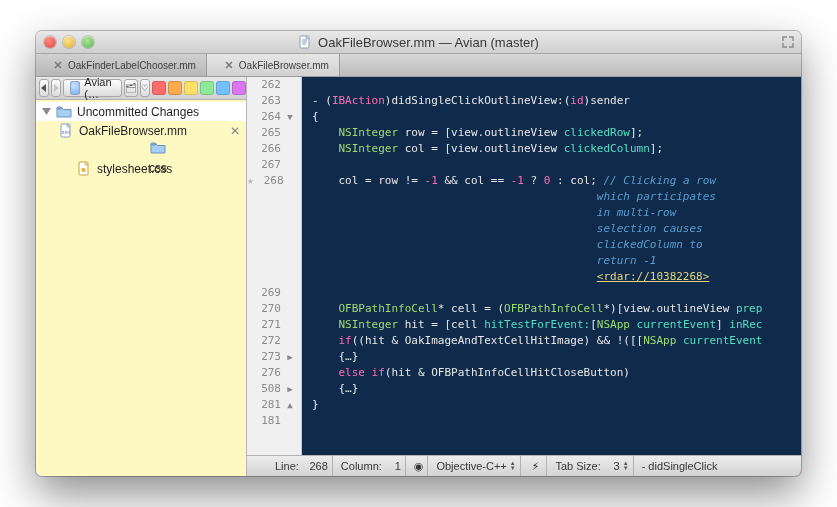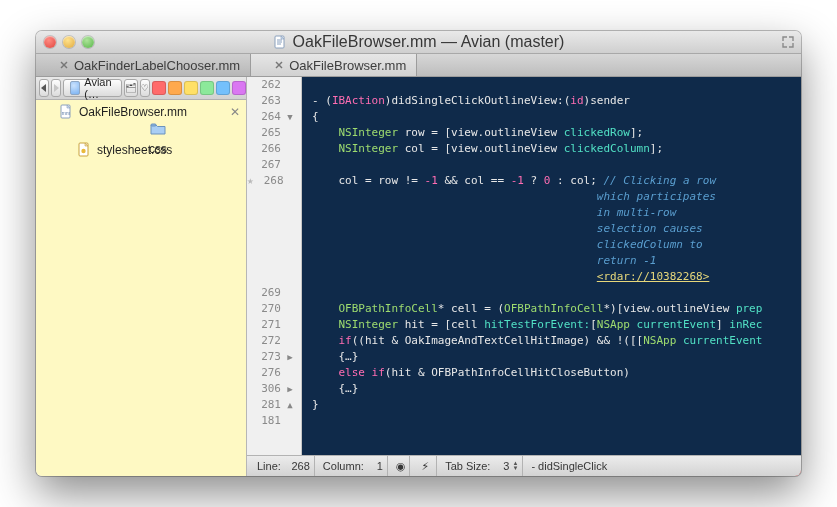--- a/index.html
+++ b/index.html
@@ -6,29 +6,29 @@
 body{display:flex;align-items:center;justify-content:center;font-family:"Lucida Grande","Helvetica Neue",Arial,sans-serif;}
 .window{width:765px;height:445px;border-radius:6px;box-shadow:0 18px 44px rgba(0,0,0,0.45),0 0 0 1px rgba(0,0,0,0.25);background:#ededed;display:flex;flex-direction:column;overflow:hidden;}
 
 
 .titlebar{height:22px;background:linear-gradient(#e9e9e9,#cfcfcf);border-bottom:1px solid #a8a8a8;display:flex;align-items:center;position:relative;flex-shrink:0;}
 .traffic{display:flex;gap:7px;position:absolute;left:8px;top:5px;}
 .light{width:12px;height:12px;border-radius:50%;box-shadow:inset 0 1px 1px rgba(255,255,255,0.5),0 0 0 1px rgba(0,0,0,0.15);}
 .light.red{background:radial-gradient(circle at 40% 35%,#ff8b82,#e0443e);}
 .light.yellow{background:radial-gradient(circle at 40% 35%,#ffe28c,#e0a93e);}
 .light.green{background:radial-gradient(circle at 40% 35%,#aee49a,#57b548);}
-.title-center{flex:1;text-align:center;font-size:16px;color:#373737;display:flex;align-items:center;justify-content:center;gap:6px;}
+.title-center{flex:1;text-align:center;font-size:13px;color:#373737;display:flex;align-items:center;justify-content:center;gap:6px;}
 .doc-icon{width:14px;height:14px;}
 .doc-icon svg{display:block;}
 .fullscreen-btn{position:absolute;right:6px;top:4px;width:14px;height:14px;}
 .fullscreen-btn svg{display:block;}
 
 
 .tabbar{height:22px;background:linear-gradient(#d7d7d7,#bdbdbd);border-bottom:1px solid #9c9c9c;display:flex;align-items:stretch;flex-shrink:0;}
-.tab{display:flex;align-items:center;gap:4px;padding:0 10px 0 22px;font-size:13px;color:#3e3e3e;border-right:1px solid #9c9c9c;background:linear-gradient(#d0d0d0,#b7b7b7);cursor:default;}
+.tab{display:flex;align-items:center;gap:4px;padding:0 10px 0 16px;font-size:10px;color:#3e3e3e;border-right:1px solid #9c9c9c;background:linear-gradient(#d0d0d0,#b7b7b7);cursor:default;}
 .tab.active{background:linear-gradient(#e6e6e6,#d1d1d1);}
 .tab .close{width:12px;height:12px;border-radius:50%;display:flex;align-items:center;justify-content:center;color:#6b6b6b;}
 .tab .close svg{display:block;}
 
 
 .split{flex:1;display:flex;min-height:0;}
 
 
 .sidebar{width:210px;background:#fef9c3;border-right:1px solid #b6b6b6;display:flex;flex-direction:column;font-size:12px;color:#1f1f1f;}
 .sb-toolbar{height:22px;background:linear-gradient(#e8e8e8,#d1d1d1);border-bottom:1px solid #b0b0b0;display:flex;align-items:center;padding:0 3px;gap:2px;flex-shrink:0;}
@@ -59,21 +59,21 @@
 .code{flex:1;background:#0f2a4a;color:#e8e8e8;line-height:16px;white-space:pre;overflow:hidden;padding-left:10px;}
 .codeline{height:16px;}
 .kw{color:#ff6db2;}
 .type{color:#9edc6f;}
 .num-lit{color:#ff6db2;}
 .cmt{color:#5a9ecf;font-style:italic;}
 .link{color:#e6d77a;text-decoration:underline;}
 .call{color:#51e0c4;}
 
 
-.statusbar{height:20px;background:linear-gradient(#ececec,#d3d3d3);border-top:1px solid #b3b3b3;display:flex;align-items:center;font-size:11px;color:#373737;padding:0 6px;gap:4px;flex-shrink:0;}
+.statusbar{height:20px;background:linear-gradient(#ececec,#d3d3d3);border-top:1px solid #b3b3b3;display:flex;align-items:center;font-size:11px;color:#373737;padding:0 24px;gap:4px;flex-shrink:0;}
 .stat-seg{display:flex;align-items:center;gap:3px;padding:0 4px;border-right:1px solid #b3b3b3;height:100%;}
 .stat-seg:last-child{border-right:none;}
 .stepper{display:flex;flex-direction:column;font-size:6px;line-height:5px;color:#555;}
 .bolt{font-size:11px;padding:0 3px;}
 </style>
 </head>
 <body>
 
 <div class="window">
 
@@ -146,20 +146,32 @@
         <div class="tb-swatch">
           <span class="sw sw1"></span>
           <span class="sw sw2"></span>
           <span class="sw sw3"></span>
           <span class="sw sw4"></span>
           <span class="sw sw5"></span>
           <span class="sw sw6"></span>
         </div>
       </div>
       <div class="sb-tree" id="sb-tree">
+          <div class="sb-group">
+            <span class="disc">
+              <svg width="9" height="9" viewBox="0 0 9 9">
+                <polygon points="0,1 9,1 4.5,8" fill="#8a8a8a"></polygon>
+              </svg>
+            </span>
+            <span class="folder-icon"><svg width="16" height="16" viewBox="0 0 16 16">
+                <path d="M1 4 h5 l1.5 1.5 H15 V13 H1 Z" fill="#a9cef4" stroke="#6b93bd"></path>
+                <rect x="1" y="3" width="5" height="2" rx="1" fill="#89b5e4" stroke="#6b93bd"></rect>
+              </svg></span>
+            <span>Uncommitted Changes</span>
+          </div>
           <div class="sb-item" style="padding-left: 22px;">
             <span class="file-icon"><svg width="16" height="16" viewBox="0 0 16 16">
                 <rect x="3" y="1" width="9" height="13" rx="1" fill="#fff" stroke="#8aa0bc"></rect>
                 <polygon points="9,1 12,4 9,4" fill="#cddef2" stroke="#8aa0bc" stroke-width="0.6"></polygon>
                 <text x="8" y="11" font-size="5" text-anchor="middle" fill="#5a7aa6">mm</text>
               </svg></span>
             <span>OakFileBrowser.mm</span>
             <span class="right-x">✕</span>
           </div>
           <div class="sb-item" style="padding-left: 40px; flex-direction: column;">
@@ -254,21 +266,21 @@
             </div>
             <div class="grow">
               <span class="num">273</span>
               <span class="fold">▶</span>
             </div>
             <div class="grow">
               <span class="num">276</span>
               <span class="fold"></span>
             </div>
             <div class="grow">
-              <span class="num">306</span>
+              <span class="num">508</span>
               <span class="fold">▶</span>
             </div>
             <div class="grow">
               <span class="num">281</span>
               <span class="fold">▲</span>
             </div>
             <div class="grow">
               <span class="num">181</span>
               <span class="fold"></span>
             </div>
@@ -280,20 +292,24 @@
         <div class="stat-seg">
           <span>Line:</span>
           <span style="width:26px;text-align:right">268</span>
         </div>
         <div class="stat-seg">
           <span>Column:</span>
           <span style="width:16px;text-align:right">1</span>
         </div>
         <div class="stat-seg">
           <span>◉</span>
+        </div>
+        <div class="stat-seg">
+          <span>Objective-C++</span>
+          <span class="stepper">▲<br>▼</span>
         </div>
         <div class="stat-seg">
           <span class="bolt">⚡︎</span>
         </div>
         <div class="stat-seg">
           <span>Tab Size:</span>
           <span style="width:16px;text-align:right">3</span>
           <span class="stepper">▲<br>▼</span>
         </div>
         <div class="stat-seg" style="flex:1;border-right:none">

